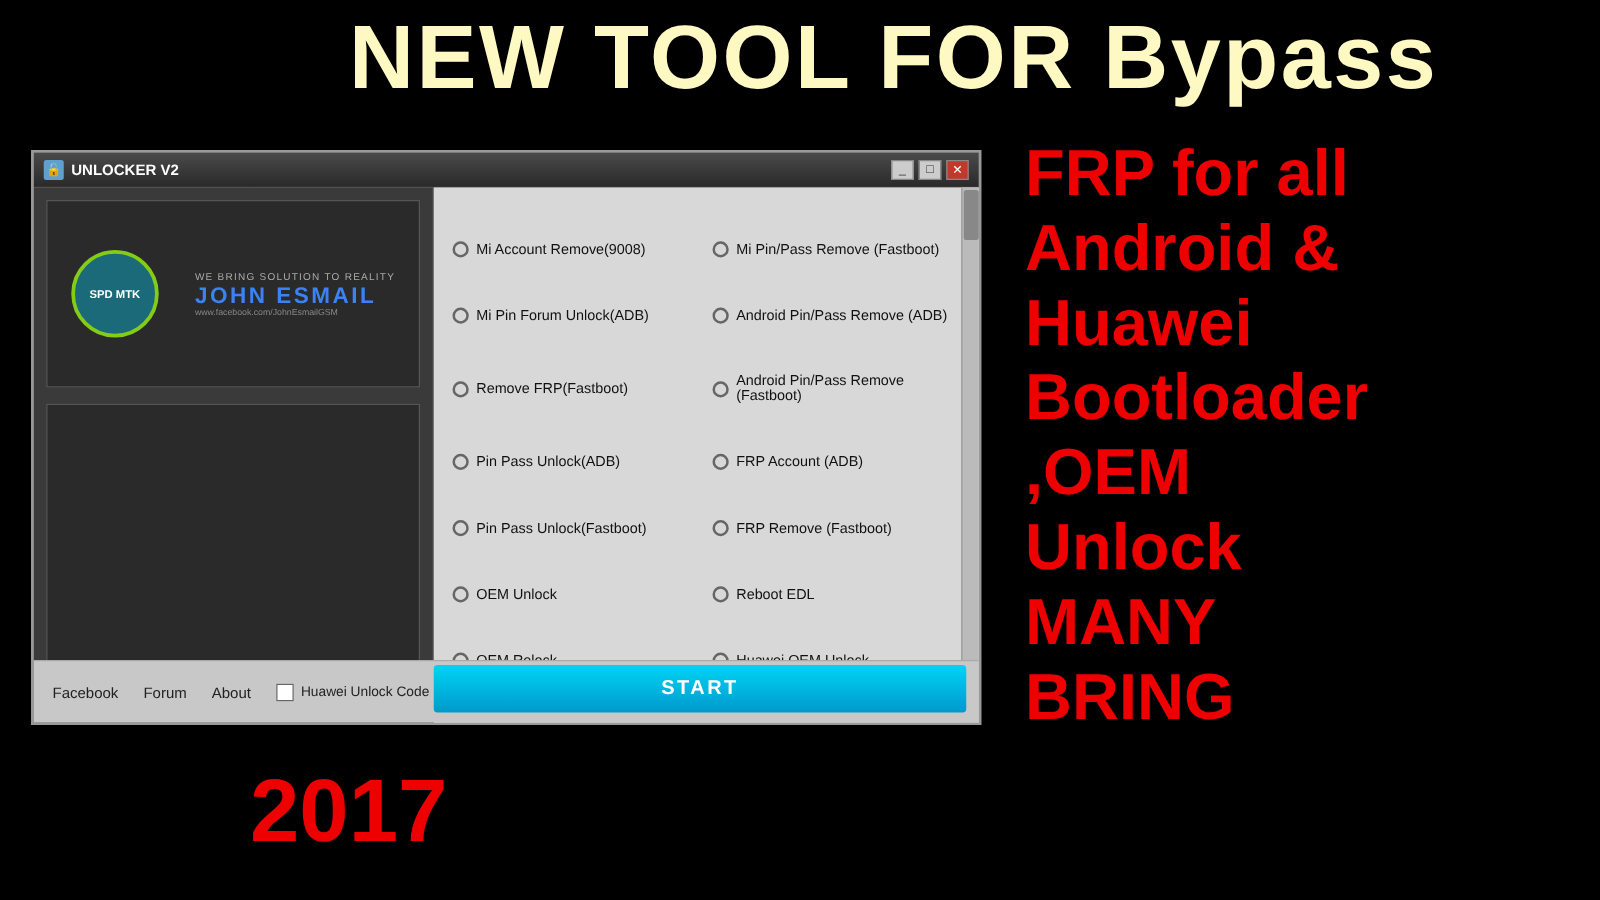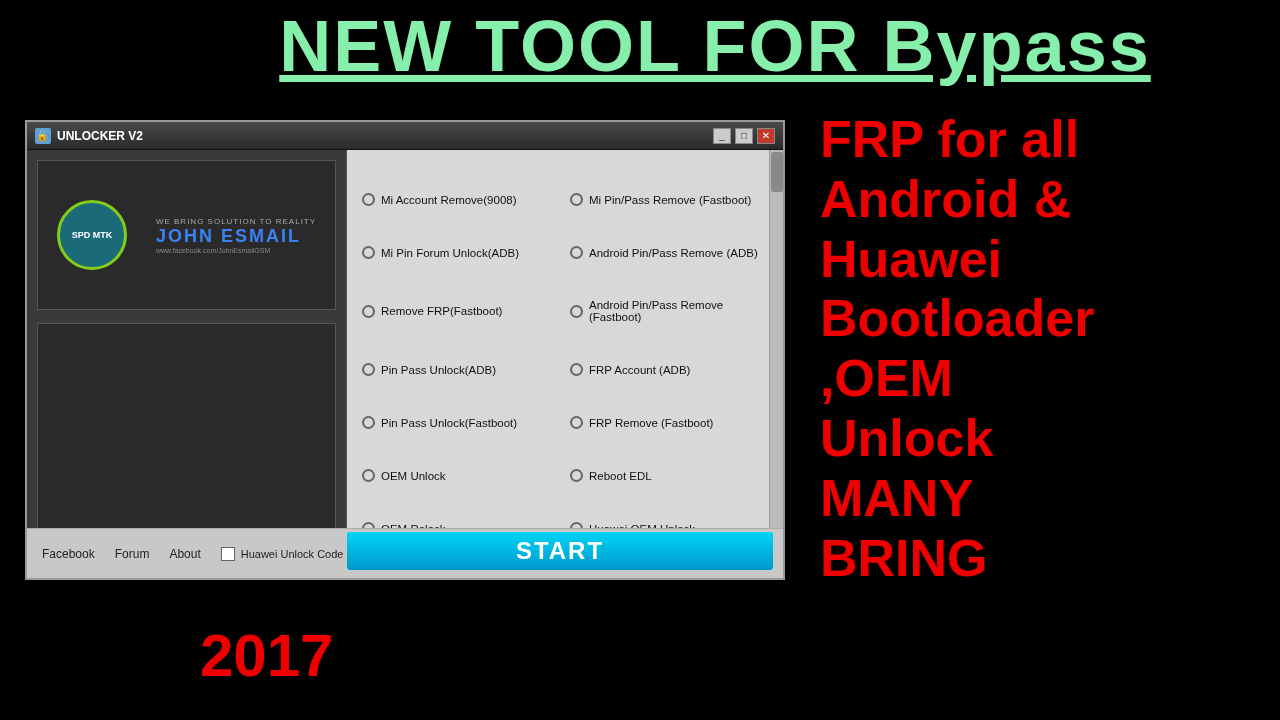--- a/index.html
+++ b/index.html
@@ -21,26 +21,25 @@
 
     
     .heading-top {
       position: absolute;
       top: 10px;
       left: 160px;
       right: 10px;
       text-align: center;
       font-size: 72px;
       font-weight: 900;
-      color: #86efac;
+      color: #fef9c3;
       font-family: Arial Black, Arial, sans-serif;
       letter-spacing: 2px;
       line-height: 1;
       text-shadow: 2px 2px 4px rgba(0,0,0,0.5);
-      text-decoration: underline;
     }
 
     
     .right-text {
       position: absolute;
       top: 110px;
       right: 30px;
       width: 430px;
       font-size: 52px;
       font-weight: 900;
@@ -48,21 +47,21 @@
       font-family: Arial Black, Arial, sans-serif;
       line-height: 1.15;
       margin-left: 20px;
     }
 
     
     .bottom-left-text {
       position: absolute;
       bottom: 30px;
       left: 200px;
-      font-size: 60px;
+      font-size: 71px;
       font-weight: 900;
       color: #e00;
       font-family: Arial Black, Arial, sans-serif;
     }
 
     
     .app-window {
       position: absolute;
       top: 120px;
       left: 25px;
@@ -292,21 +291,21 @@
       right: 10px;
       left: 320px;
     }
     .start-btn {
       width: 100%;
       height: 38px;
       background: linear-gradient(to bottom, #00d4f5, #0099cc);
       border: none;
       border-radius: 3px;
       color: #fff;
-      font-size: 24px;
+      font-size: 16px;
       font-weight: bold;
       cursor: pointer;
       letter-spacing: 2px;
     }
 
     
     .scroll-indicator {
       position: absolute;
       right: 0;
       top: 28px;

